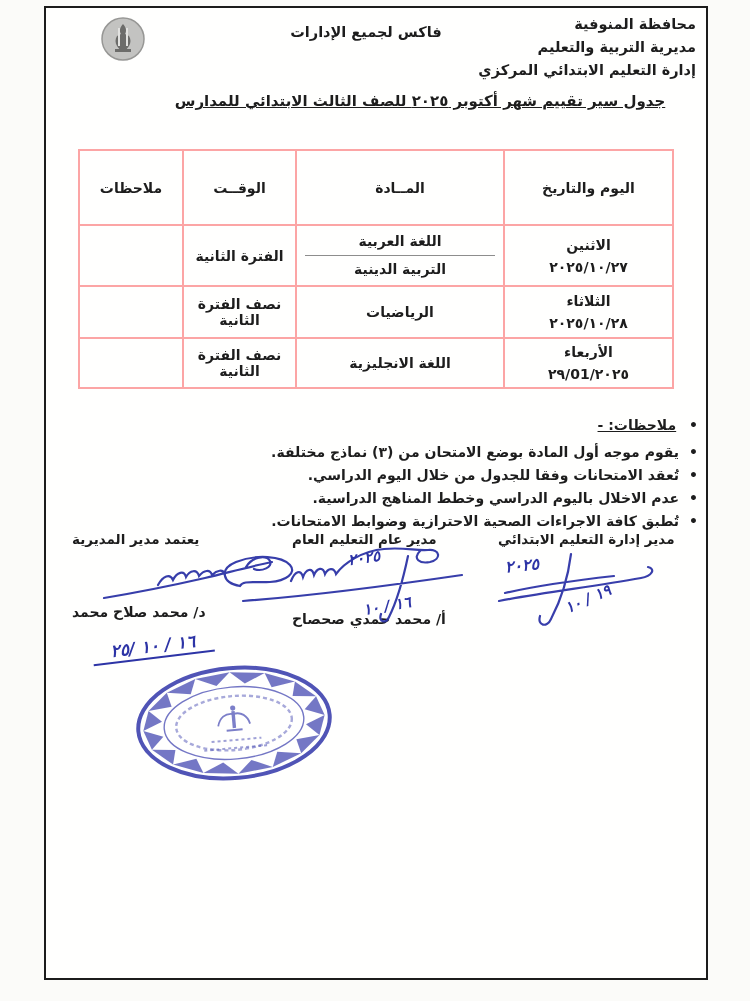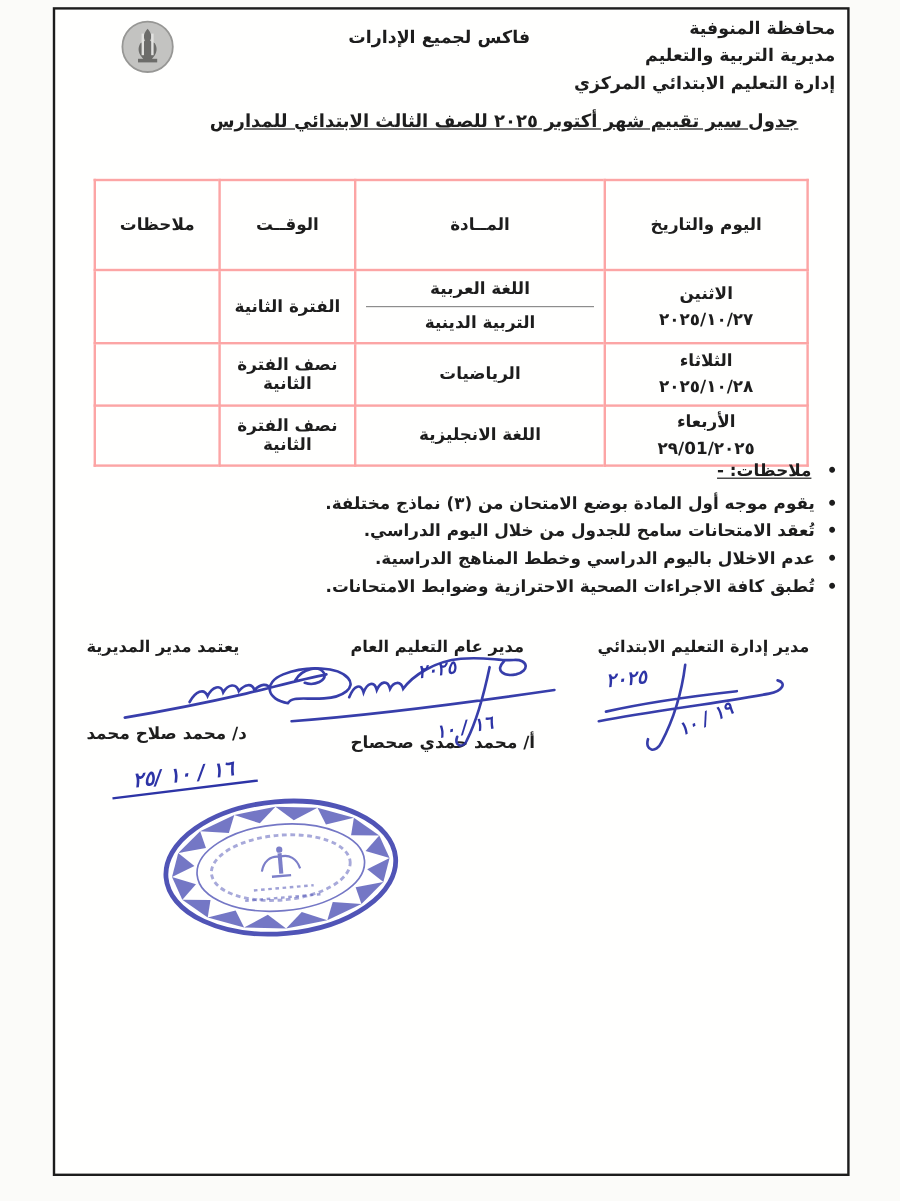--- a/index.html
+++ b/index.html
@@ -29,21 +29,21 @@
                 font-weight:bold; font-size:14px; text-align:center; }
   table.sched td, table.sched th { border:2px solid #fca5a5; vertical-align:middle; padding:2px; }
   table.sched { border:2.5px solid #1d1d1d; }
   tr.hdr { height:75px; }
   tr.r0 { height:60px; } tr.r1 { height:52px; } tr.r2 { height:50px; }
   .day-cell div { line-height:22px; }
   .subj-split .s1 { border-bottom:1.5px solid #8d8d8d; width:94%; margin:0 auto; line-height:27px; }
   .subj-split .s2 { line-height:27px; }
 
   
-  .notes { position:absolute; top:382px; right:52px; width:470px; direction:rtl;
+  .notes { position:absolute; top:414px; right:52px; width:470px; direction:rtl;
            font-weight:bold; font-size:14px; z-index:2; }
   .notes-heading { line-height:23px; }
   .notes-heading::before { content:"\2022"; margin-left:8px; }
   .notes-heading span { text-decoration:underline; }
   .notes ul { list-style:none; margin-top:4px; }
   .notes li { line-height:23px; }
   .notes li::before { content:"\2022"; margin-left:10px; }
 
   
   .sig-block { position:absolute; text-align:left; font-weight:bold; z-index:2; direction:rtl; }
@@ -145,21 +145,21 @@
     </tr>
   </tbody>
     </table>
 
   <div class="notes">
     <div class="notes-heading">
       <span>ملاحظات: -</span>
     </div>
     <ul>
       <li>يقوم موجه أول المادة بوضع الامتحان من (٣) نماذج مختلفة.</li>
-      <li>تُعقد الامتحانات سامح للجدول من خلال اليوم الدراسي.</li>
+      <li>تُعقد الامتحانات وفقا للجدول من خلال اليوم الدراسي.</li>
       <li>عدم الاخلال باليوم الدراسي وخطط المناهج الدراسية.</li>
       <li>تُطبق كافة الاجراءات الصحية الاحترازية وضوابط الامتحانات.</li>
     </ul>
   </div>
 
   <div class="sig-block sig-right">
     <div class="sig-title">مدير إدارة التعليم الابتدائي</div>
   </div>
   <div class="sig-block sig-middle">
     <div class="sig-title">مدير عام التعليم العام</div>

